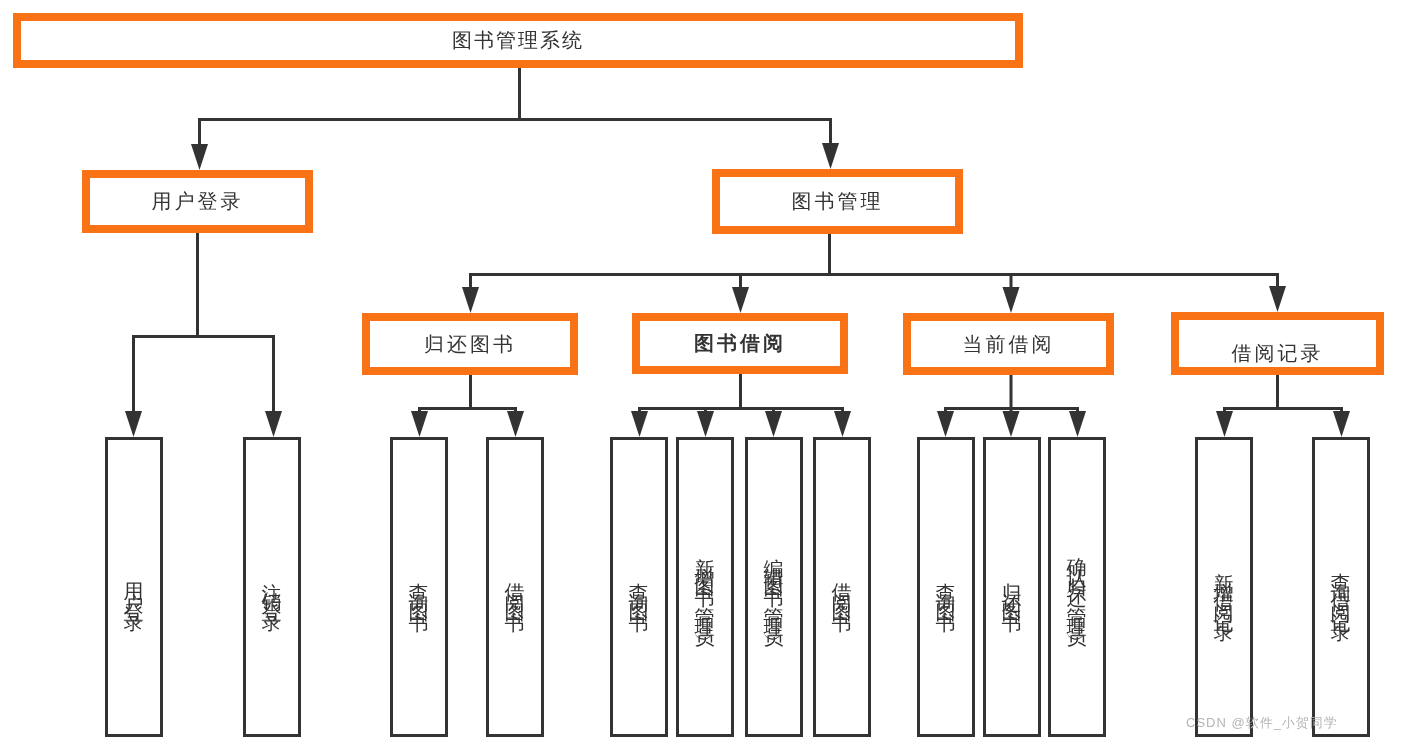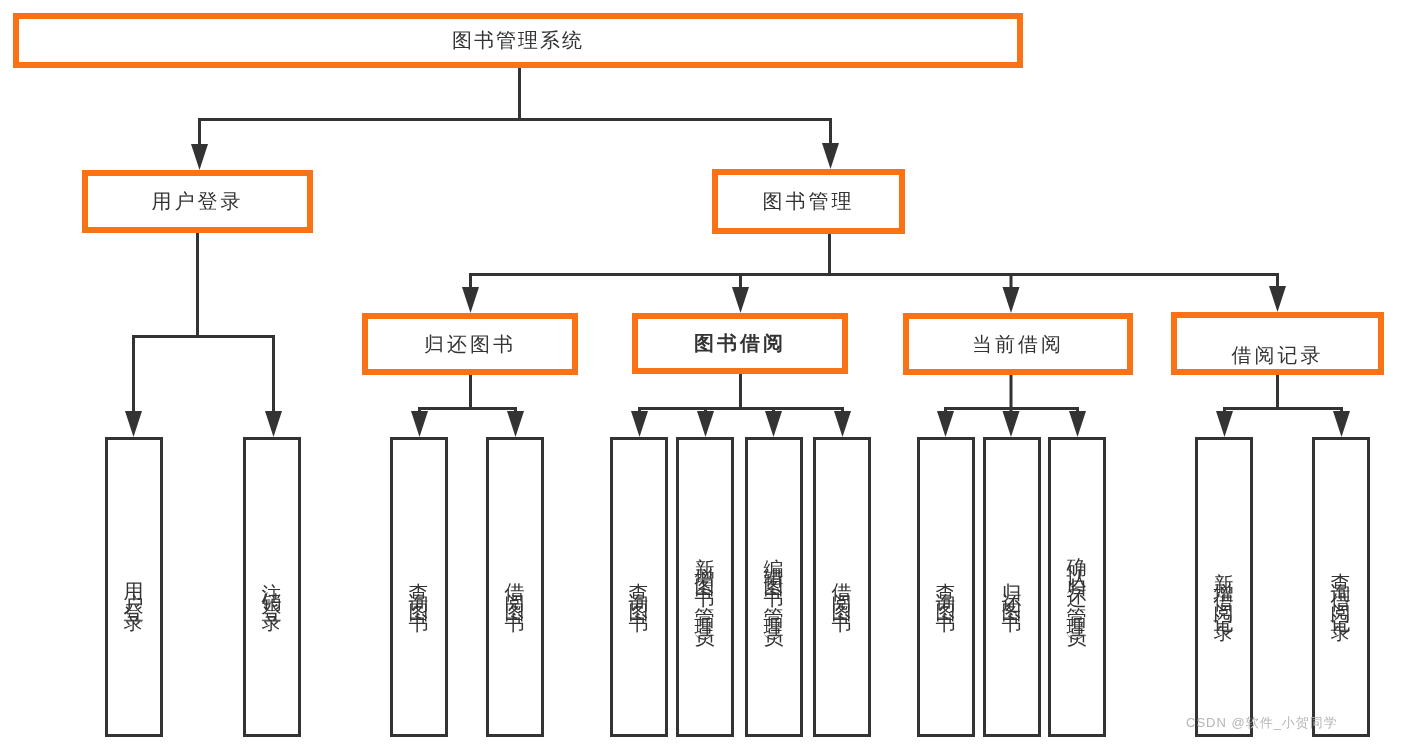--- a/index.html
+++ b/index.html
@@ -12,21 +12,21 @@
     overflow: hidden;
   }
   .connectors {
     position: absolute;
     left: 0; top: 0;
     width: 1405px; height: 747px;
   }
   .hbox {
     position: absolute;
     box-sizing: border-box;
-    border: 6px solid #f97316;
+    border: 8px solid #f97316;
     background: #ffffff;
     display: flex;
     align-items: center;
     justify-content: center;
     color: #333333;
     font-size: 20px;
     letter-spacing: 3px;
     white-space: nowrap;
   }
   .vbox {
@@ -98,31 +98,31 @@
     </g>
   </svg>
 
   <div class="hbox" style="left:13px; top:13px; width:1010px; height:55px; letter-spacing:2px;">
     <span>图书管理系统</span>
   </div>
 
   <div class="hbox" style="left:82px; top:170px; width:231px; height:63px;">
     <span>用户登录</span>
   </div>
-  <div class="hbox" style="left:712px; top:169px; width:193px; height:65px;">
+  <div class="hbox" style="left:712px; top:169px; width:251px; height:65px;">
     <span>图书管理</span>
   </div>
 
   <div class="hbox" style="left:362px; top:313px; width:216px; height:62px;">
     <span>归还图书</span>
   </div>
   <div class="hbox" style="left:632px; top:313px; width:216px; height:61px;font-weight:bold;">
     <span>图书借阅</span>
   </div>
-  <div class="hbox" style="left:903px; top:313px; width:230px; height:62px;text-align:right;">
+  <div class="hbox" style="left:903px; top:313px; width:211px; height:62px;text-align:right;">
     <span>当前借阅</span>
   </div>
   <div class="hbox" style="left:1171px; top:312px; width:213px; height:63px;align-items:flex-end;">
     <span>借阅记录</span>
   </div>
 
   <div class="vbox" style="left:105px;">
     <span>用户登录</span>
   </div>
   <div class="vbox" style="left:243px;">

